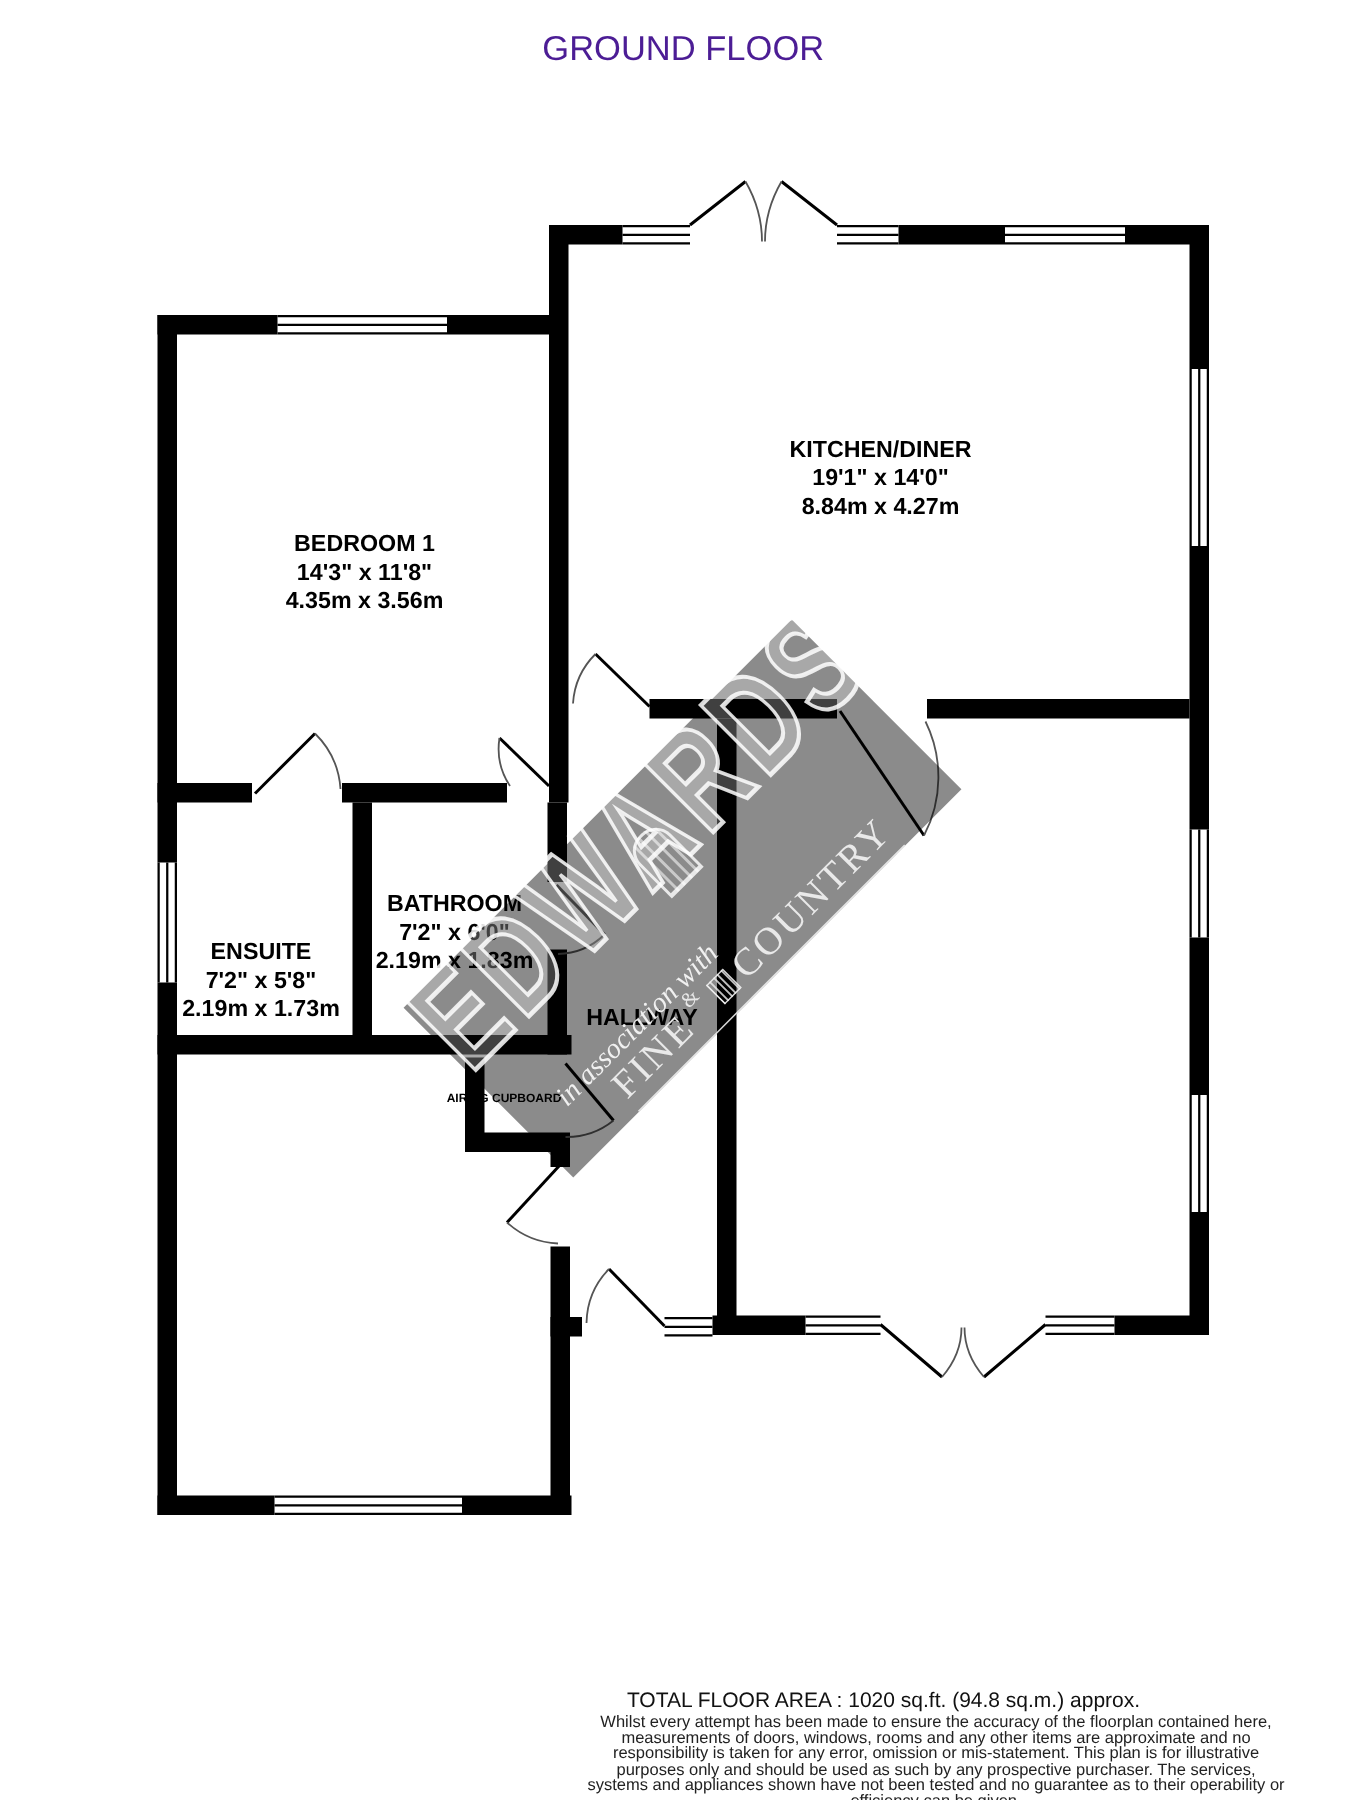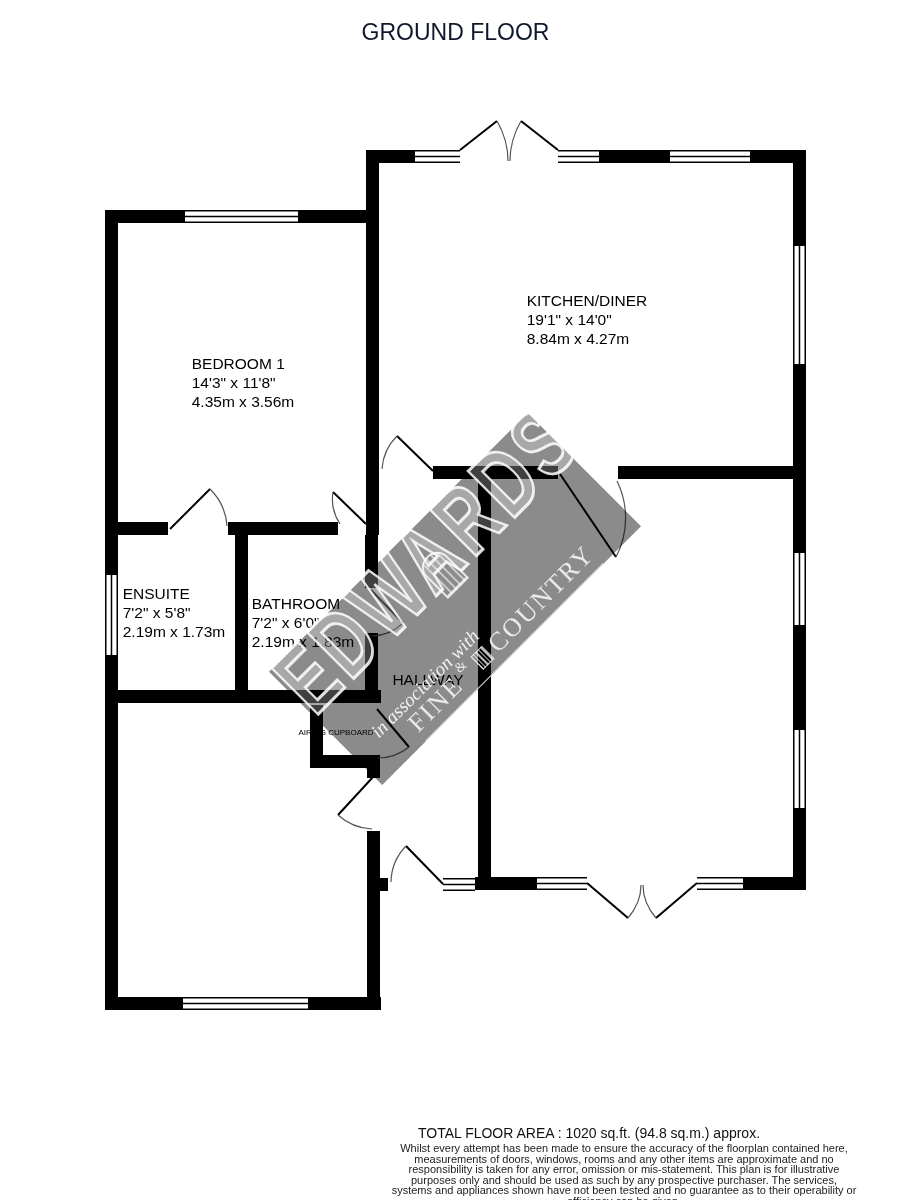--- a/index.html
+++ b/index.html
@@ -1,31 +1,31 @@
 <!DOCTYPE html>
 <html><head>
 <meta charset="utf-8">
 <style>
   html,body{margin:0;padding:0;background:#fff;}
   #page{position:relative;width:911px;height:1200px;background:#ffffff;overflow:hidden;
         font-family:"Liberation Sans", sans-serif;color:#000;}
 
   
   .title{position:absolute;left:0;top:18px;width:911px;text-align:center;
-         font-size:23px;line-height:28px;color:#0f172a;}
+         font-size:23px;line-height:28px;color:#4c1d95;}
 
   
   #plan{position:absolute;left:0;top:0;}
 
   
-  .room-label{position:absolute;transform:translate(-50%,-50%);
-              font-weight:normal;font-size:15.5px;line-height:19px;white-space:nowrap;color:#000;}
+  .room-label{position:absolute;transform:translate(-50%,-50%);text-align:center;
+              font-weight:bold;font-size:15.5px;line-height:19px;white-space:nowrap;color:#000;}
   .lbl-bedroom1{left:243px;top:382px;}
   .lbl-kitchen {left:587px;top:319px;}
-  .lbl-ensuite {left:174px;top:612px;}
+  .lbl-ensuite {left:174px;top:654px;}
   .lbl-bathroom{left:303px;top:622px;}
   .lbl-hallway {left:428px;top:679px;}
   .lbl-living  {left:643px;top:680px;}
   .lbl-bedroom2{left:241px;top:881px;}
   .lbl-airing  {left:336px;top:732px;font-size:8px;line-height:9px;}
 
   
   .wm-band{position:absolute;left:272px;top:519px;width:366px;height:160px;
            background:#8b8b8b;transform:rotate(-45deg);mix-blend-mode:multiply;}
   .wm-text{position:absolute;left:272px;top:519px;width:366px;height:160px;

